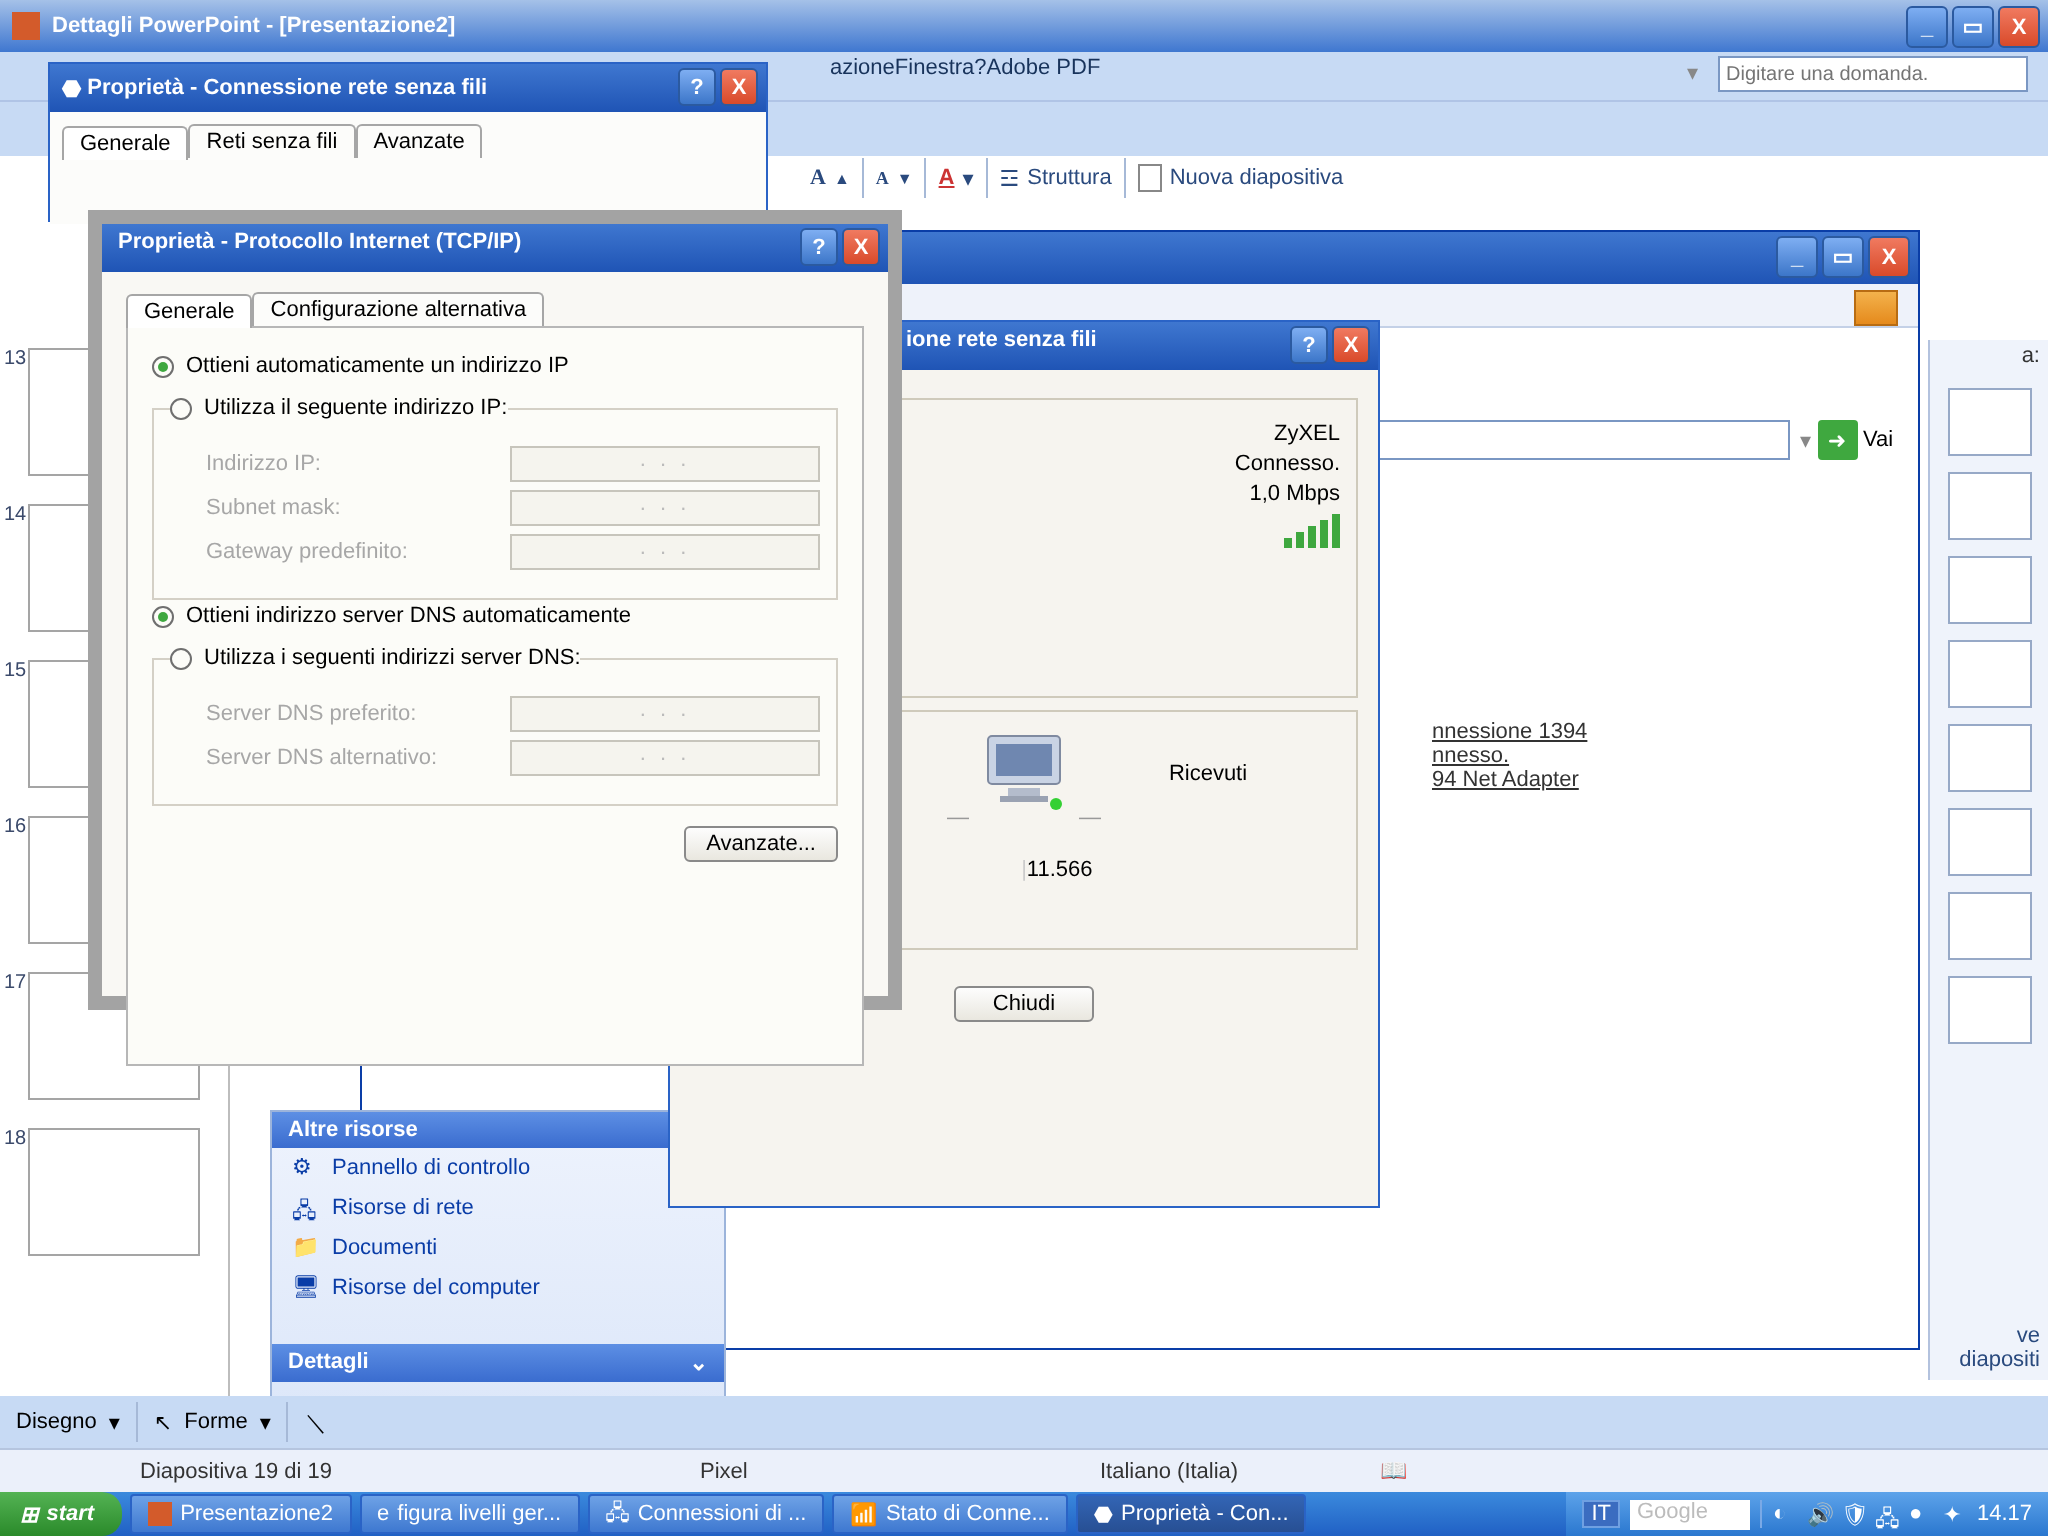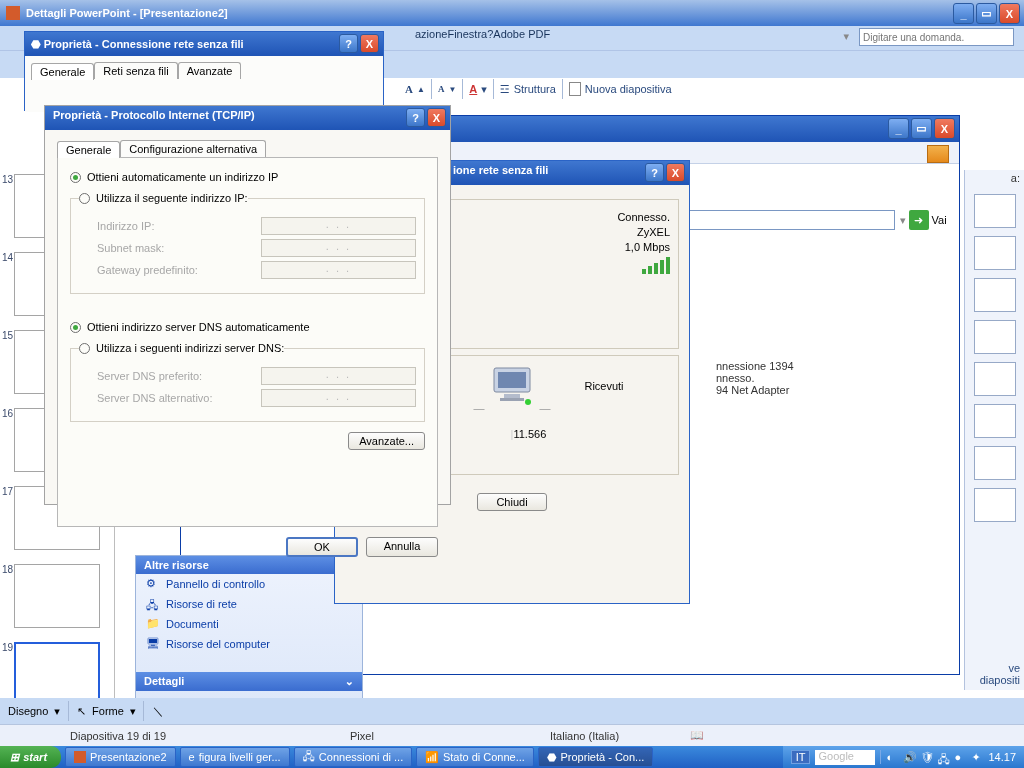--- a/index.html
+++ b/index.html
@@ -82,42 +82,42 @@
   .sigbars i{display:block; width:4px; background:#3fa83f;}
   .actgrid{display:grid; grid-template-columns:1fr auto 1fr; align-items:center;}
   .computer-svg{width:52px;height:42px;}
   .wstat-btns{display:flex; gap:8px; padding:6px 10px;}
   .xpbtn{background:linear-gradient(#fdfdfd,#e9e7df); border:1px solid #8a8a8a;
     border-radius:3px; padding:2px 10px; min-width:70px; text-align:center; font-size:11px;}
   .wstat-close{display:flex; justify-content:center; padding:12px 14px;}
 
   
   .tcp{position:absolute; left:44px; top:105px; width:407px; height:400px;
-    background:#f9f8f4; border:1px solid #a3a3a3;}
+    background:#f9f8f4; border:7px solid #a3a3a3;}
   .tcp-titlebar{height:24px;background:linear-gradient(#3f77d0,#1f54b5);
     color:#fff; font-weight:bold; padding:3px 8px; position:relative;}
   .tcp-body{padding:10px 12px 0 12px;}
   .tabpane{border:1px solid #b7b7b7; background:#fcfcf8; padding:10px 12px;}
   .tcp-desc{font-size:11px; color:#222; line-height:1.35; margin-bottom:12px;}
   .radio{display:flex; align-items:center; gap:6px; margin:3px 0;}
   .radio .dot{width:11px;height:11px;border:1px solid #6f6f6f;border-radius:50%;
     display:flex;align-items:center;justify-content:center;}
   .radio.checked .dot::after{content:'';width:5px;height:5px;border-radius:50%;
     background:#3fa83f;}
   .ipfield{display:flex; justify-content:space-between; margin:4px 0 4px 18px; align-items:center;}
   .ipfield label{color:#a7a7a7;}
   .ipbox{width:155px;height:18px;background:#f5f4ee;border:1px solid #c7c5bc;
     font-size:11px; color:#bbb; text-align:center; letter-spacing:2px;}
   .tcp fieldset{border:1px solid #d4d0c6; padding:6px 8px 10px 8px; margin-top:6px;}
   .adv-row{display:flex; justify-content:flex-end; margin-top:10px;}
   .tcp-okrow{display:flex; justify-content:flex-end; gap:8px; padding:10px 12px;}
 
   
   .nc-side{position:absolute; left:716px; top:360px; width:120px; height:60px;
-    color:#333; font-size:11px;}
+    color:#333; font-size:11px;text-decoration:underline;}
   
   .taskbar{position:absolute; left:0; bottom:0; width:1024px; height:22px;
     background:linear-gradient(#3b8add,#2060c4); display:flex; align-items:center;}
   .startbtn{height:22px; background:linear-gradient(#54b354,#2a8a2a);
     border-radius:0 10px 10px 0; color:#fff; font-weight:bold; font-style:italic;
     padding:0 14px 0 10px; display:flex; align-items:center; gap:4px;}
   .taskbtn{height:20px; margin-left:4px; padding:0 8px; border:1px solid #2a63c6;
     background:linear-gradient(#6ea2e6,#3e78d0); color:#fff; border-radius:2px;
     display:flex; align-items:center; gap:4px; font-size:11px; max-width:125px;
     overflow:hidden; white-space:nowrap;}
@@ -191,24 +191,20 @@
       <div class="thumb"></div>
     </div>
   <div class="thumbwrap">
       <span class="thumbno">17</span>
       <div class="thumb"></div>
     </div>
   <div class="thumbwrap">
       <span class="thumbno">18</span>
       <div class="thumb"></div>
     </div>
-  <div class="thumbwrap">
-      <span class="thumbno">19</span>
-      <div class="thumb sel"></div>
-    </div>
 </div>
 
 <div class="pp-rightpanel">
   <div style="text-align:right;padding:2px 4px;color:#333">a:</div>
   <div class="rp-thumb"></div>
   <div class="rp-thumb"></div>
   <div class="rp-thumb"></div>
   <div class="rp-thumb"></div>
   <div class="rp-thumb"></div>
   <div class="rp-thumb"></div>
@@ -293,25 +289,25 @@
       <div class="helpbtn">?</div>
       <div class="winbtn close" style="height:19px;width:19px">X</div>
     </div>
   </div>
   <div class="wstat-tabs">
     <div class="tabbar"></div>
   </div>
   <div class="groupbox" style="height:150px">
     <div class="kv">
         <span></span>
-        <span>Connesso.</span>
+        <span>ZyXEL</span>
       </div>
     <div class="kv">
         <span></span>
-        <span>ZyXEL</span>
+        <span>Connesso.</span>
       </div>
     <div class="kv">
         <span></span>
         <span>1,0 Mbps</span>
       </div>
     <div class="kv">
         <span></span>
       <span class="sigbars">
         <i style="height:5px"></i>
           <i style="height:8px"></i>
@@ -380,21 +376,21 @@
         <div class="ipfield">
             <label>Subnet mask:</label>
           <div class="ipbox">.  .  .</div>
           </div>
         <div class="ipfield">
             <label>Gateway predefinito:</label>
           <div class="ipbox">.  .  .</div>
           </div>
       </fieldset>
 
-      <div class="radio checked" style="margin-top:27px">
+      <div class="radio checked" style="margin-top:2px">
         <span class="dot"></span>
         <span>Ottieni indirizzo server DNS automaticamente</span>
       </div>
       <fieldset>
         <legend>
           <span class="radio" style="display:inline-flex">
             <span class="dot"></span>
             <span>Utilizza i seguenti indirizzi server DNS:</span>
           </span>
         </legend>
@@ -406,24 +402,20 @@
             <label>Server DNS alternativo:</label>
           <div class="ipbox">.  .  .</div>
           </div>
       </fieldset>
 
       <div class="adv-row">
         <div class="xpbtn">Avanzate...</div>
       </div>
     </div>
   </div>
-  <div class="tcp-okrow">
-    <div class="xpbtn" style="min-width:72px;border:2px solid #4b77c3">OK</div>
-    <div class="xpbtn" style="min-width:72px">Annulla</div>
-  </div>
 </div>
 
 <div class="pp-drawbar">
   <span>Disegno</span> ▾
   <span class="tb-sep"></span>
   <span>↖</span>
   <span>Forme</span> ▾
   <span class="tb-sep"></span>
   <span>＼</span>
 </div>

